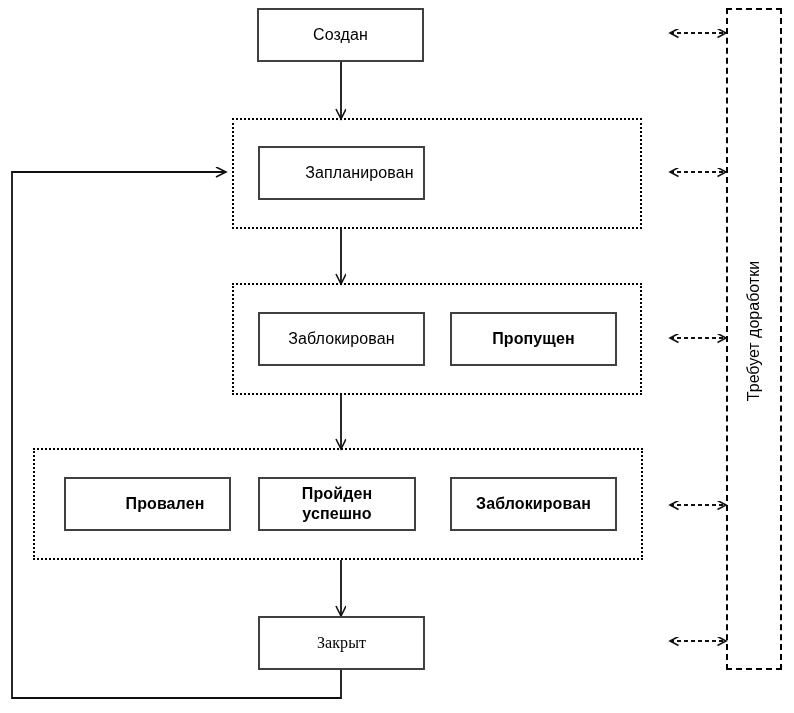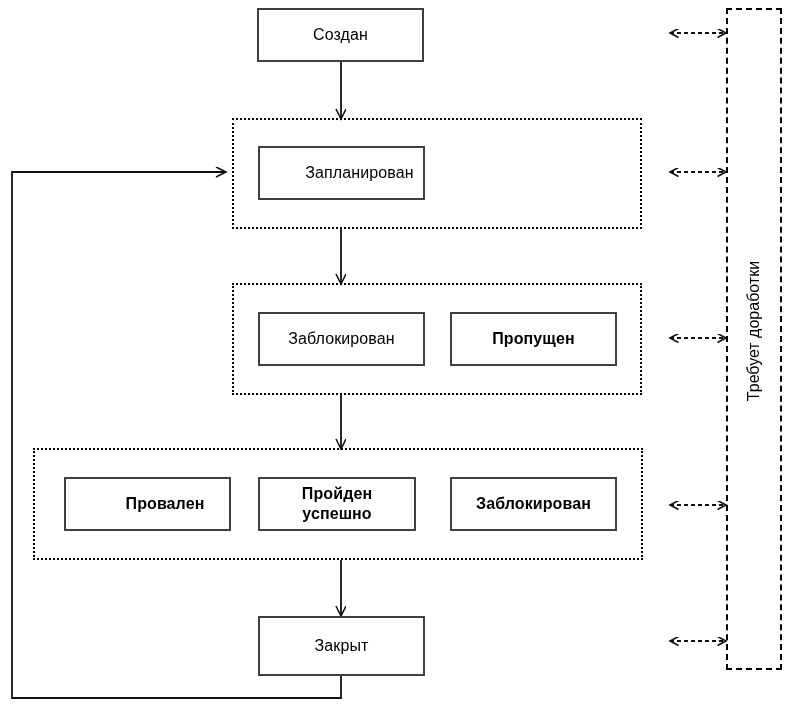--- a/index.html
+++ b/index.html
@@ -135,17 +135,17 @@
 
   <div class="state-box bold" style="left:258px; top:477px; width:158px; height:54px;">
     <span class="state-label">Пройден
 успешно</span>
   </div>
 
   <div class="state-box bold" style="left:450px; top:477px; width:167px; height:54px;">
     <span class="state-label">Заблокирован</span>
   </div>
 
-  <div class="state-box" style="left:258px; top:616px; width:167px; height:60px;">
+  <div class="state-box" style="left:258px; top:616px; width:167px; height:54px;font-family:Liberation Serif, serif;">
     <span class="state-label">Закрыт</span>
   </div>
 
 </div>
 
 </body></html>

